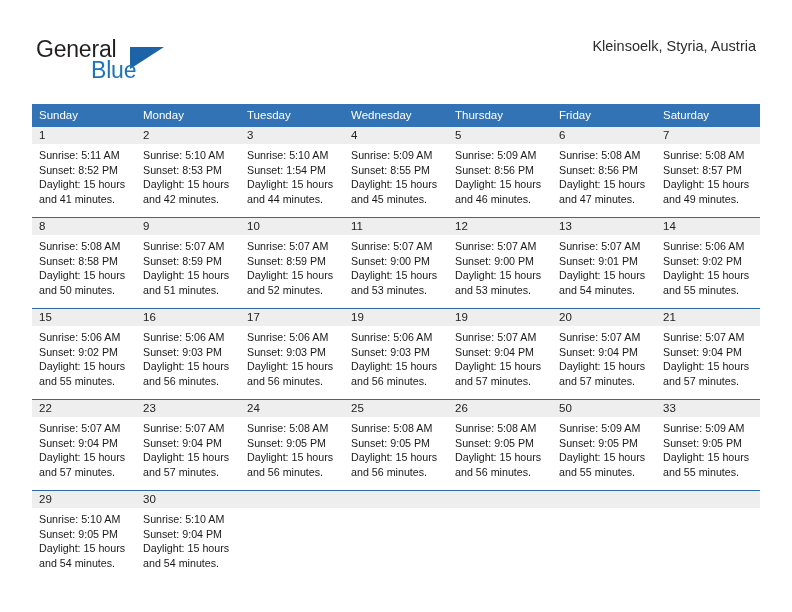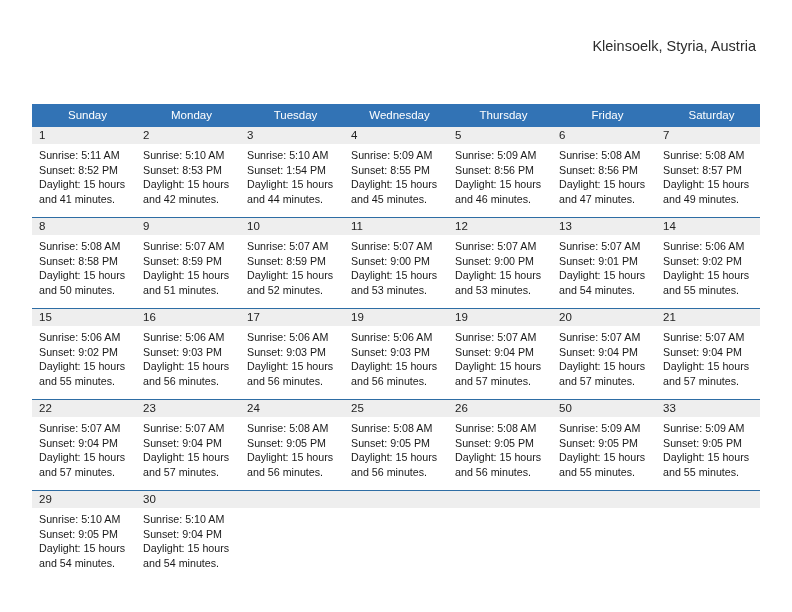--- a/index.html
+++ b/index.html
@@ -95,21 +95,21 @@
     top: 104px;
     width: 728px;
     border-collapse: collapse;
     table-layout: fixed;
   }
   .calendar th {
     background: #3273b5;
     color: #ffffff;
     font-size: 11.5px;
     font-weight: normal;
-    text-align: center;
+    text-align: left;
     padding: 5px 0 5px 7px;
     height: 11px;
     line-height: 13px;
     border: none;
   }
 
   .weekrow > td {
     vertical-align: top;
     padding: 0;
     border-top: 1px solid #2e6da4;
@@ -149,20 +149,25 @@
     white-space: nowrap;
   }
 </style>
 </head>
 <body>
 
 <div class="page">
 
   <div class="header">
 
+    <div class="logo">
+      <span class="logo-general">General</span>
+      <span class="logo-triangle"></span>
+      <span class="logo-blue">Blue</span>
+    </div>
 
     <div class="title-block">
       <div class="cal-subtitle">Kleinsoelk, Styria, Austria</div>
     </div>
 
   </div>
 
   <table class="calendar">
     <colgroup>
       <col style="width:104px">

